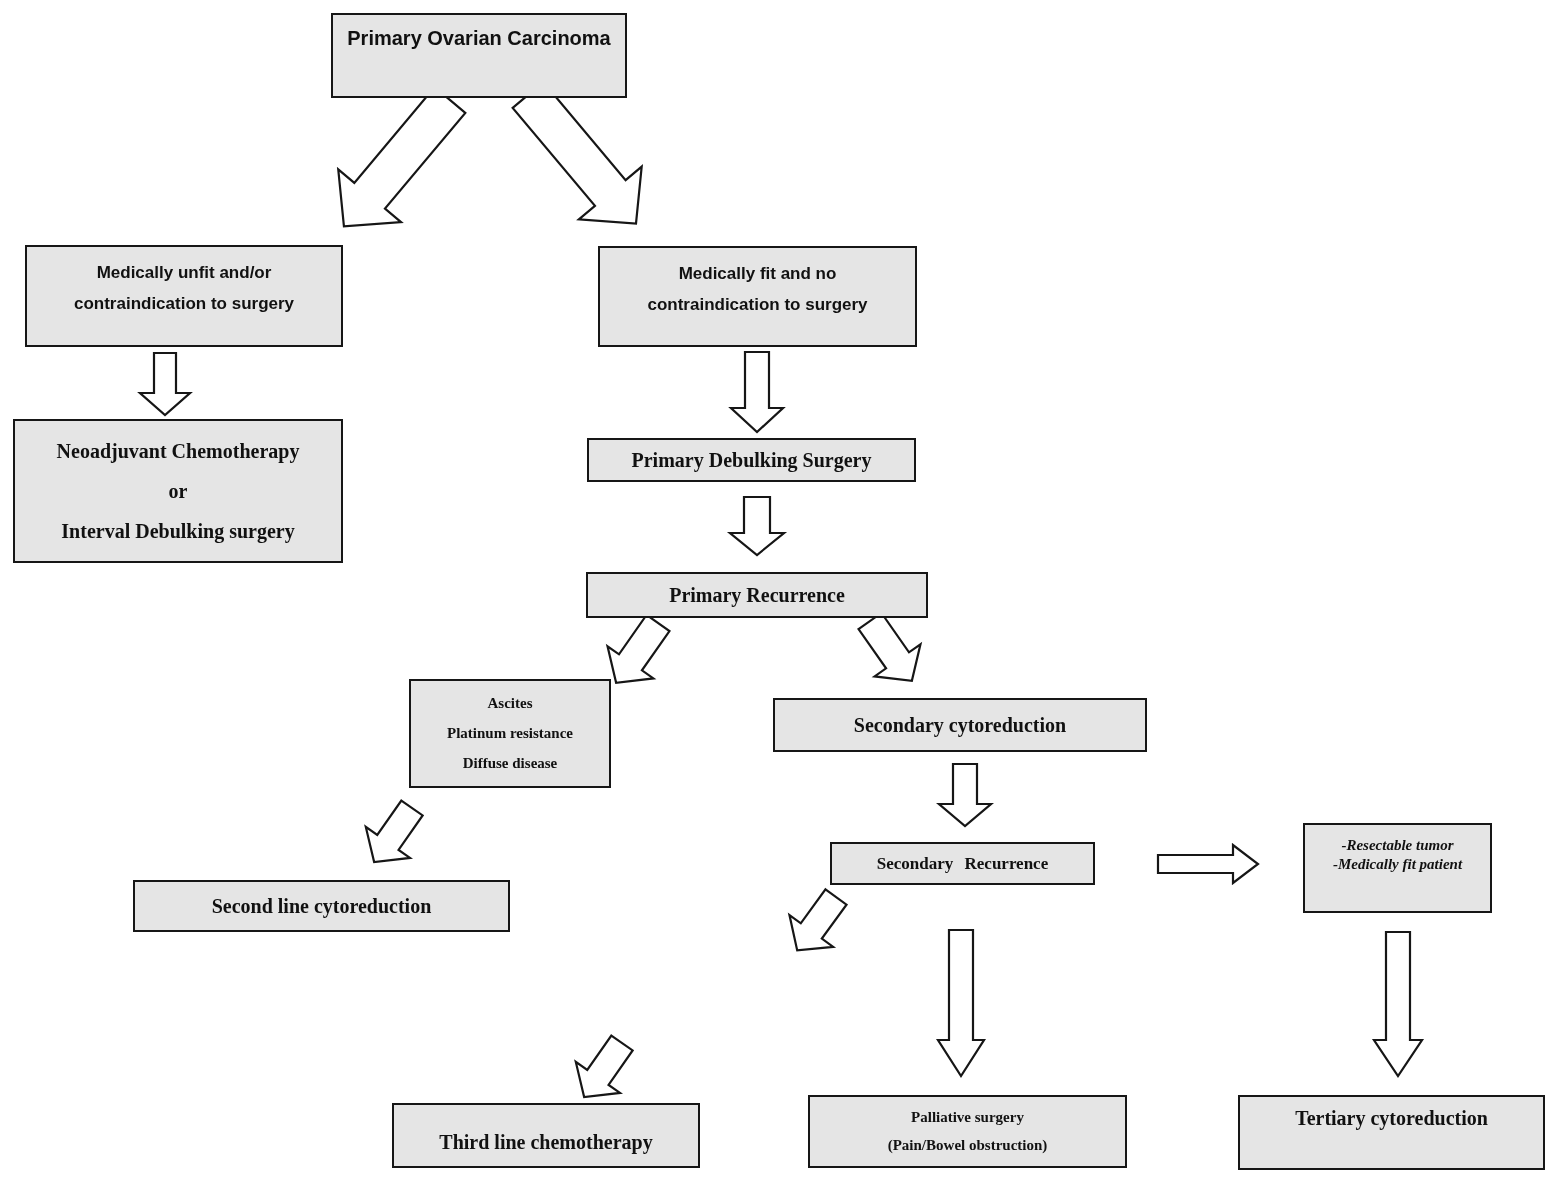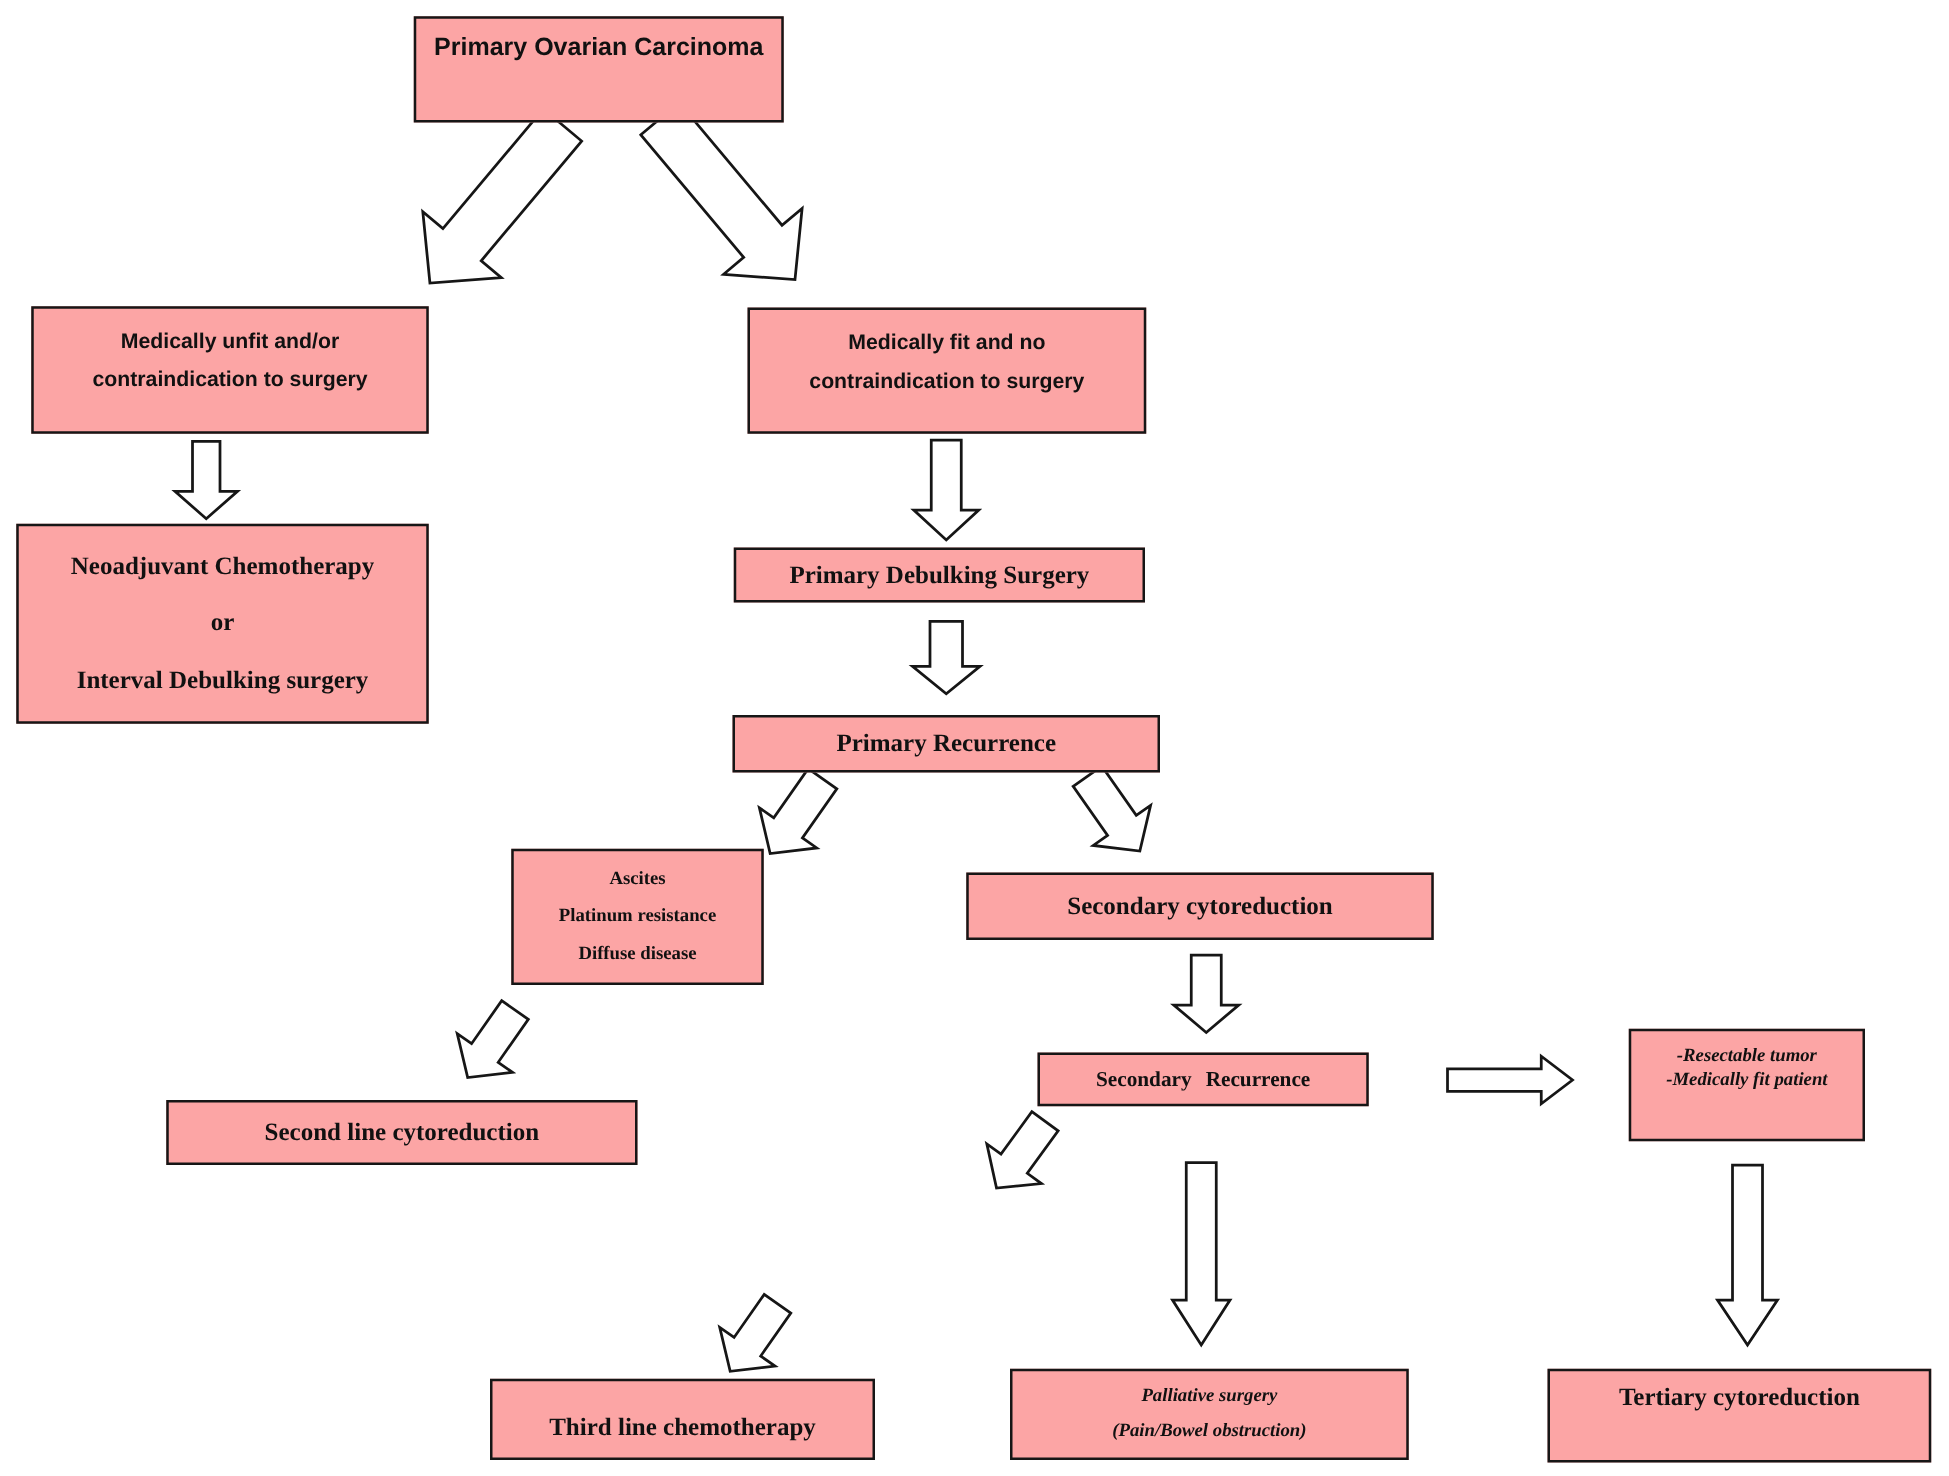--- a/index.html
+++ b/index.html
@@ -19,21 +19,21 @@
   }
   #arrow-layer polygon {
     fill: #ffffff;
     stroke: #161616;
     stroke-width: 2.2;
     stroke-linejoin: miter;
   }
   .node {
     position: absolute;
     border: 2px solid #161616;
-    background: #fca5a5;
+    background: #e5e5e5;
     display: flex;
     flex-direction: column;
     align-items: center;
     text-align: center;
     font-weight: bold;
     color: #111111;
   }
   .sans { font-family: "Liberation Sans", sans-serif; }
   .serif { font-family: "Liberation Serif", serif; }
 
@@ -42,31 +42,31 @@
   .fs-sm { font-size: 15px; }
 
   .v-center { justify-content: center; }
   .v-top { justify-content: flex-start; }
   .v-around { justify-content: space-around; }
 
   
   #n-primary      { left: 331px; top: 13px;  width: 296px; height: 85px;  padding-top: 12px; font-size: 20px; }
   #n-unfit        { left: 25px;  top: 245px; width: 318px; height: 102px; padding-top: 10px; line-height: 31px; }
   #n-fit          { left: 598px; top: 246px; width: 319px; height: 101px; padding-top: 10px; line-height: 31px; }
-  #n-neoadj       { left: 13px;  top: 419px; width: 330px; height: 160px; padding: 10px 4px; }
+  #n-neoadj       { left: 13px;  top: 419px; width: 330px; height: 144px; padding: 10px 4px; }
   #n-pds          { left: 587px; top: 438px; width: 329px; height: 44px; }
   #n-prim-rec     { left: 586px; top: 572px; width: 342px; height: 46px; }
   #n-ascites      { left: 409px; top: 679px; width: 202px; height: 109px; padding: 8px 20px; }
   #n-sec-cyto     { left: 773px; top: 698px; width: 374px; height: 54px; }
   #n-sec-rec      { left: 830px; top: 842px; width: 265px; height: 43px; word-spacing: 7px; }
   #n-second-line  { left: 133px; top: 880px; width: 377px; height: 52px; }
   #n-unresect     { left: 542px; top: 913px; width: 225px; height: 123px; padding: 8px 4px; }
   #n-resect       { left: 1303px; top: 823px; width: 189px; height: 90px; padding-top: 12px; gap: 2px; font-style: italic; }
   #n-third-line   { left: 377px; top: 1103px; width: 308px; height: 65px; padding-top: 26px; margin-left: 15px; }
-  #n-palliative   { left: 808px; top: 1095px; width: 319px; height: 73px; padding: 6px 4px; font-style: italic; }
+  #n-palliative   { left: 808px; top: 1095px; width: 319px; height: 73px; padding: 6px 4px; }
   #n-tertiary     { left: 1238px; top: 1095px; width: 307px; height: 75px; padding-top: 10px; }
 </style>
 </head>
 <body>
 
 <div id="canvas">
 
   <svg id="arrow-layer" viewBox="0 0 1559 1181" xmlns="http://www.w3.org/2000/svg">
 
     <polygon points="-20,0 20,0 20,125 41,125 0,165 -41,125 -20,125" transform="translate(450,100) rotate(40)"></polygon>

